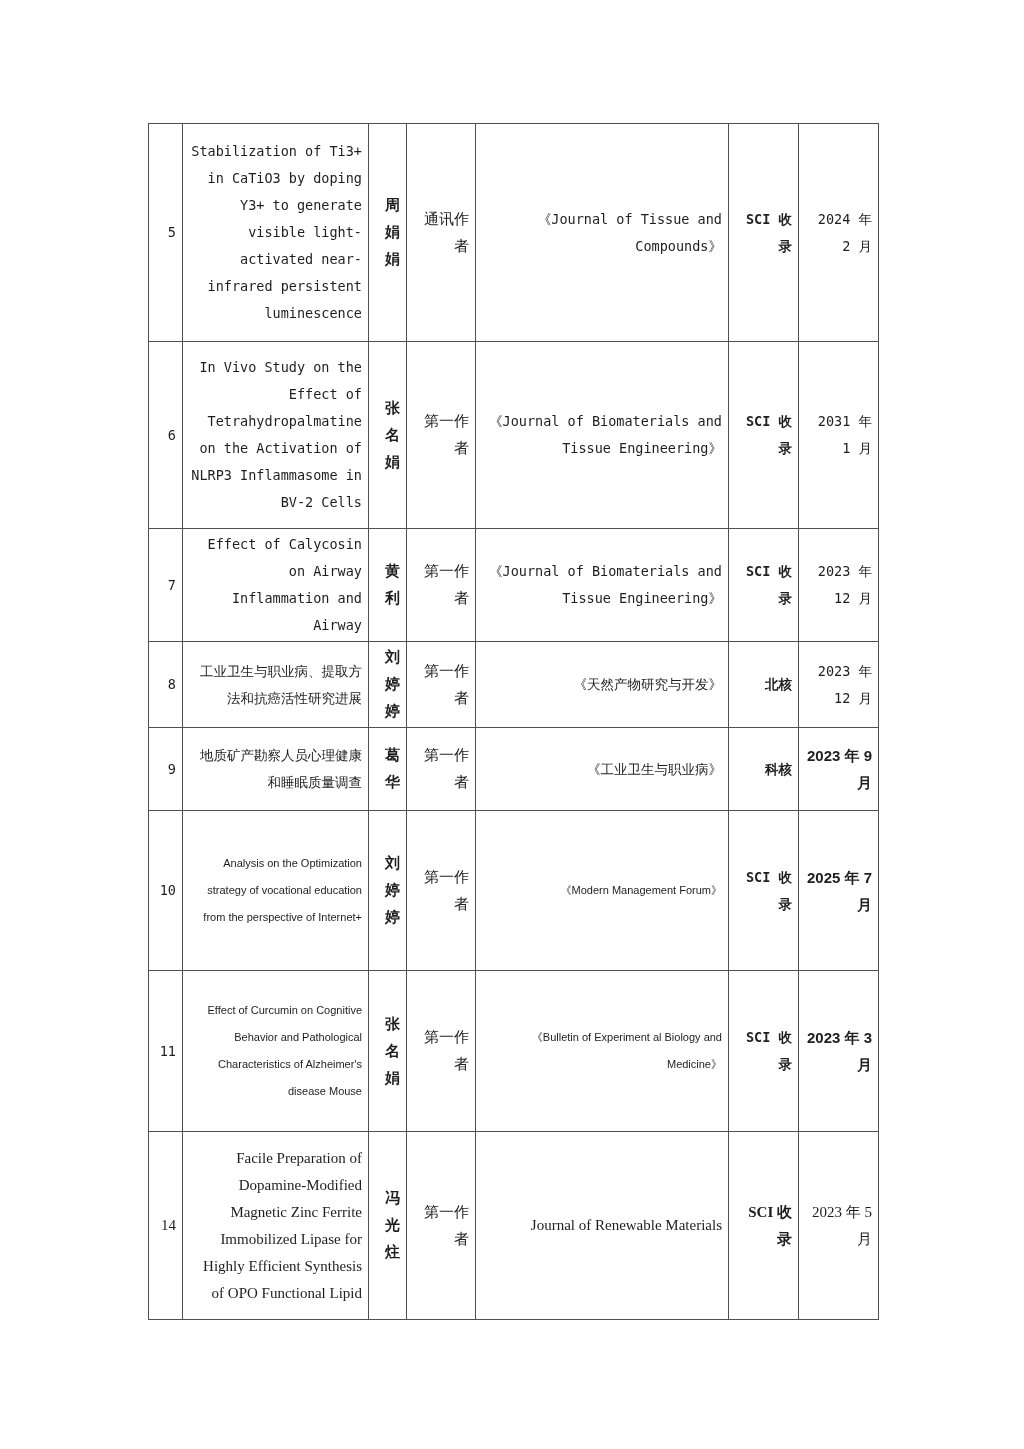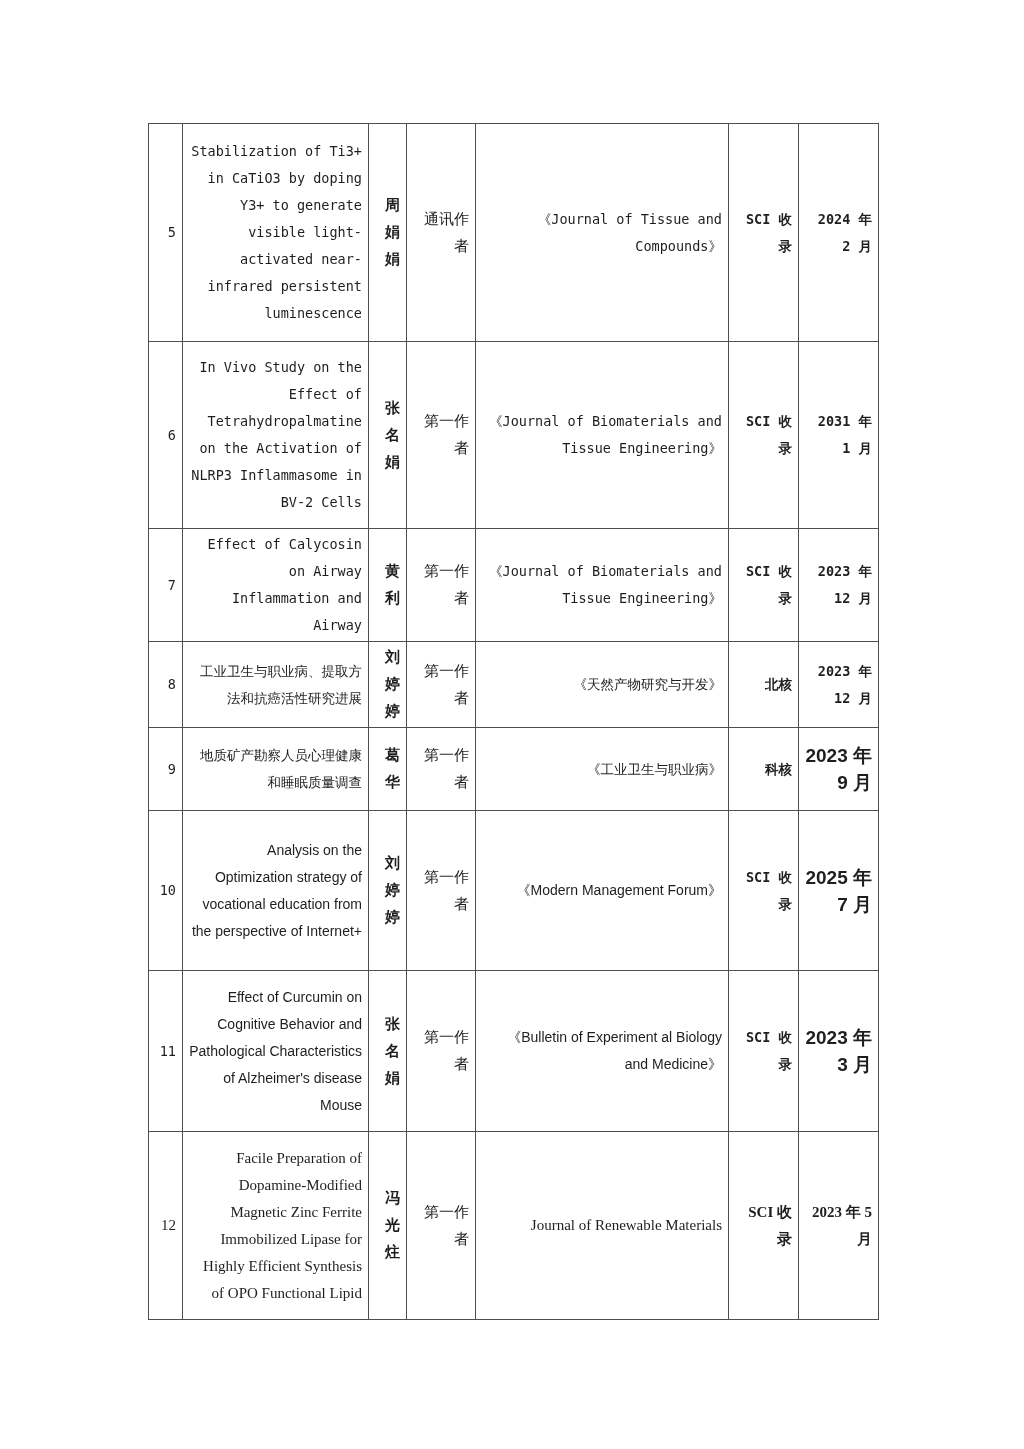--- a/index.html
+++ b/index.html
@@ -35,44 +35,44 @@
     overflow: hidden;
     word-wrap: break-word;
     overflow-wrap: break-word;
   }
   .c-no     { padding: 2px 2px; }
   .c-title  { padding: 2px 8px; }
   .c-author { padding: 2px 5px; font-weight: bold; }
   .c-role   { padding: 2px 16px; }
   .c-journal{ padding: 2px 14px; }
   .c-index  { padding: 2px 6px; font-weight: bold; }
-  .c-date   { padding: 2px 6px; font-weight: bold; }
+  .c-date   { padding: 2px 6px; }
 
   
   .v-mono .c-no, .v-mono .c-title, .v-mono .c-journal,
   .v-mono .c-index, .v-mono .c-date {
     font-family: "DejaVu Sans Mono", "Liberation Serif", monospace;
     font-size: 13.5px;
   }
   
   .v-sans .c-title, .v-sans .c-journal {
     font-family: "Liberation Sans", sans-serif;
-    font-size: 14px;
+    font-size: 11px;
   }
   .v-sans .c-no, .v-sans .c-index {
     font-family: "DejaVu Sans Mono", "Liberation Serif", monospace;
     font-size: 13.5px;
   }
   
 
   
   .date-bold .c-date {
     font-family: "Liberation Sans", sans-serif;
     font-weight: 700;
-    font-size: 19px;
+    font-size: 15px;
   }
 </style>
 </head>
 <body>
 
 <div class="page">
   <table class="pub-table">
     <colgroup>
       <col style="width:34px">
       <col style="width:186px">
@@ -140,21 +140,21 @@
         <tr class="v-sans date-bold" style="height: 161px;">
           <td class="c-no">11</td>
           <td class="c-title">Effect of Curcumin on Cognitive Behavior and Pathological Characteristics of Alzheimer's disease Mouse</td>
           <td class="c-author">张名娟</td>
           <td class="c-role">第一作者</td>
           <td class="c-journal">《Bulletin of Experiment al Biology and Medicine》</td>
           <td class="c-index">SCI 收录</td>
           <td class="c-date">2023 年 3 月</td>
         </tr>
         <tr class="v-serif" style="height: 188px;">
-          <td class="c-no">12</td>
+          <td class="c-no">14</td>
           <td class="c-title">Facile Preparation of Dopamine-Modified Magnetic Zinc Ferrite Immobilized Lipase for Highly Efficient Synthesis of OPO Functional Lipid</td>
           <td class="c-author">冯光炷</td>
           <td class="c-role">第一作者</td>
           <td class="c-journal">Journal of Renewable Materials</td>
           <td class="c-index">SCI 收录</td>
           <td class="c-date">2023 年 5 月</td>
         </tr>
       </tbody>
   </table>
 </div>

